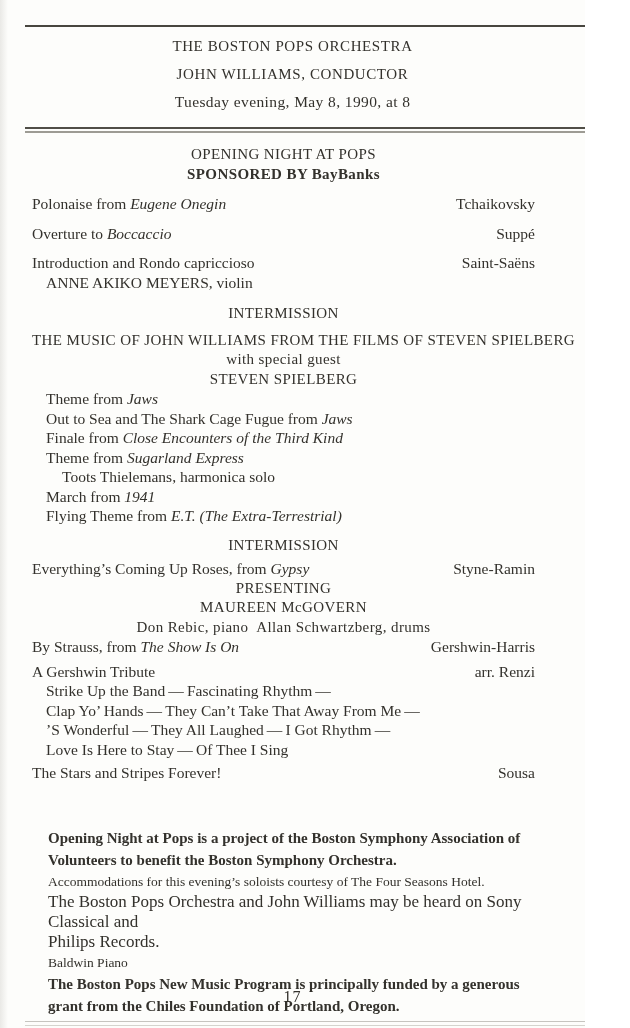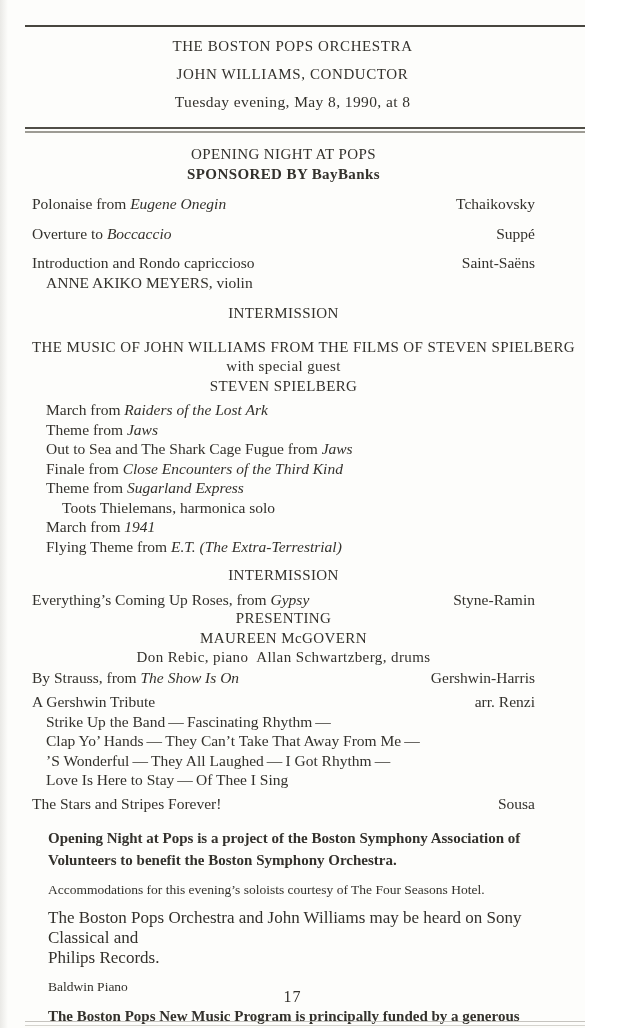--- a/index.html
+++ b/index.html
@@ -45,28 +45,28 @@
   .line{line-height:19.5px;}
   .center{text-align:center;font-size:15px;letter-spacing:.4px;white-space:nowrap;}
   .bold{font-weight:bold;}
   .work{display:flex;justify-content:space-between;}
   .i1{padding-left:14px;}
   .i2{padding-left:30px;}
   .composer{white-space:nowrap;padding-left:12px;}
   em{}
   .g-work{margin-top:10px;}
   .g-section{margin-top:12px;}
-  .g-group{margin-top:14px;}
+  .g-group{margin-top:7px;}
   .g-tight{margin-top:4px;}
   .g-small{margin-top:5px;}
   .footnotes{
     position:absolute;top:827px;left:48px;right:45px;
   }
   .fn{font-size:15px;line-height:22px;}
-  .fn+.fn{margin-top:10px;}
+  .fn+.fn{margin-top:2px;}
   .fn.small{font-size:13.5px;line-height:17px;}
   .fn.para{font-size:17px;line-height:20px;}
   .pagenum{
     position:absolute;top:988px;left:0;right:0;
     text-align:center;font-size:16px;letter-spacing:1px;
   }
 </style>
 </head>
 <body>
 
@@ -95,21 +95,20 @@
       </div>
       <div class="line i0 work g-work">
         <span class="t"><span>Introduction and Rondo capriccioso</span></span>
         <span class="composer">Saint-Saëns</span>
       </div>
       <div class="line i1"><span class="t"><span>ANNE AKIKO MEYERS, violin</span></span></div>
       <div class="line center g-section"><span class="t"><span>INTERMISSION</span></span></div>
       <div class="line center g-group"><span class="t"><span>THE MUSIC OF JOHN WILLIAMS FROM THE FILMS OF STEVEN SPIELBERG</span></span></div>
       <div class="line center"><span class="t"><span>with special guest</span></span></div>
       <div class="line center"><span class="t"><span>STEVEN SPIELBERG</span></span></div>
-      <div class="line i1 g-tight"><span class="t"><span>March from </span><em>Raiders of the Lost Ark</em></span></div>
       <div class="line i1"><span class="t"><span>Theme from </span><em>Jaws</em></span></div>
       <div class="line i1"><span class="t"><span>Out to Sea and The Shark Cage Fugue from </span><em>Jaws</em></span></div>
       <div class="line i1"><span class="t"><span>Finale from </span><em>Close Encounters of the Third Kind</em></span></div>
       <div class="line i1"><span class="t"><span>Theme from </span><em>Sugarland Express</em></span></div>
       <div class="line i2"><span class="t"><span>Toots Thielemans, harmonica solo</span></span></div>
       <div class="line i1"><span class="t"><span>March from </span><em>1941</em></span></div>
       <div class="line i1"><span class="t"><span>Flying Theme from </span><em>E.T. (The Extra-Terrestrial)</em></span></div>
       <div class="line center g-work"><span class="t"><span>INTERMISSION</span></span></div>
       <div class="line i0 work g-tight">
         <span class="t"><span>Everything’s Coming Up Roses, from </span><em>Gypsy</em></span>

